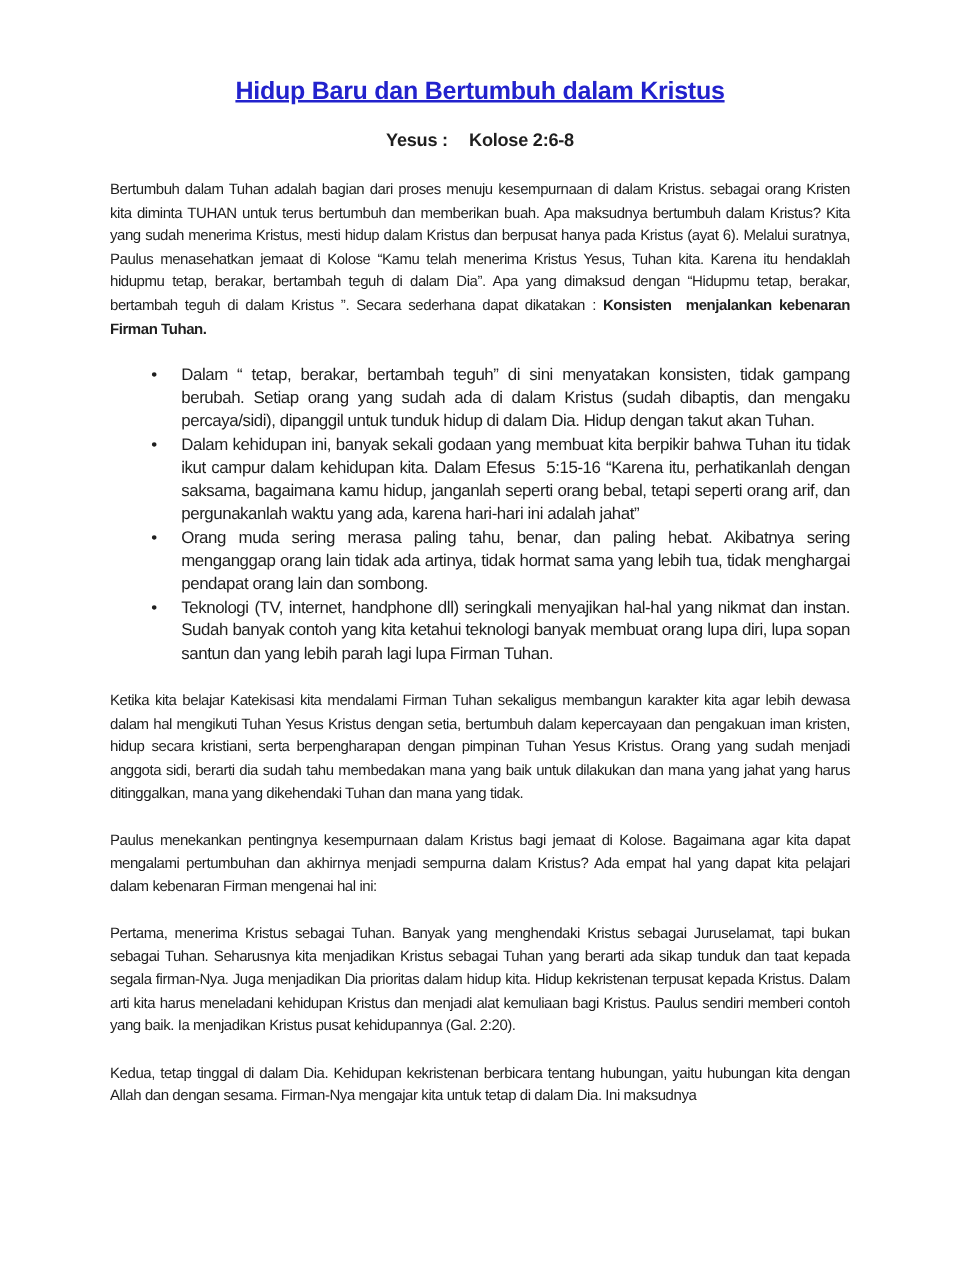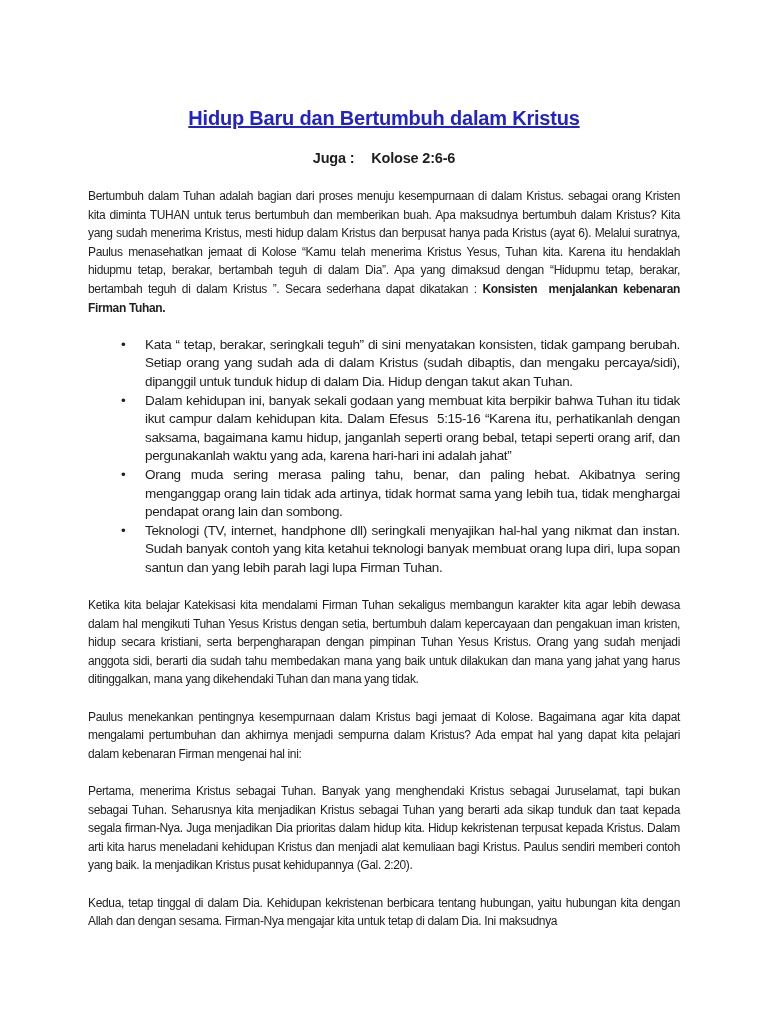--- a/index.html
+++ b/index.html
@@ -9,22 +9,22 @@
   }
   body {
     width: 768px;
     height: 1024px;
     font-family: "Liberation Sans", sans-serif;
     color: #1f1f1f;
     overflow: hidden;
   }
   .page {
     width: 592px;
-    margin: 10px auto;
-    padding-top: 97px;
+    margin: 0 auto;
+    padding-top: 62px;
   }
   .doc-title {
     text-align: center;
     margin: 0 0 20px 0;
     font-size: 20px;
     font-weight: bold;
     letter-spacing: -0.2px;
   }
   .doc-title .title-link {
     color: var(--title-blue, #2222cd);
@@ -69,27 +69,27 @@
   span.i { }
 </style>
 </head>
 <body style="color: rgb(31, 31, 31); background: rgb(255, 255, 255);">
 
 <div class="page">
 
   <h1 class="doc-title"><span class="title-link">Hidup Baru dan Bertumbuh dalam Kristus</span></h1>
 
   <p class="nats-line">
-    <span class="nats-label">Juga :</span><span class="nats-value">Kolose 2:6-6</span>
+    <span class="nats-label">Yesus :</span><span class="nats-value">Kolose 2:6-8</span>
   </p>
 
   <p class="body-p"><span>Bertumbuh dalam Tuhan adalah bagian dari proses menuju kesempurnaan di dalam Kristus. sebagai orang Kristen kita diminta TUHAN untuk terus bertumbuh dan memberikan buah. Apa maksudnya bertumbuh dalam Kristus? Kita yang sudah menerima Kristus, mesti hidup dalam Kristus dan berpusat hanya pada Kristus (ayat 6). Melalui suratnya, Paulus menasehatkan jemaat di Kolose “Kamu telah menerima Kristus Yesus, Tuhan kita. Karena itu hendaklah hidupmu tetap, berakar, bertambah teguh di dalam Dia”. Apa yang dimaksud dengan “Hidupmu tetap, berakar, bertambah teguh di dalam Kristus ”. Secara sederhana dapat dikatakan : </span><span class="b">Konsisten &nbsp;menjalankan kebenaran Firman Tuhan.</span></p>
 
   <ul class="bullets">
-    <li><span>Kata “ tetap, berakar, seringkali teguh” di sini menyatakan konsisten, tidak gampang berubah. Setiap orang yang sudah ada di dalam Kristus </span><span class="i">(sudah dibaptis, dan mengaku percaya/sidi),</span><span> dipanggil untuk tunduk hidup di dalam Dia. Hidup dengan takut akan Tuhan.</span></li>
+    <li><span>Dalam “ tetap, berakar, bertambah teguh” di sini menyatakan konsisten, tidak gampang berubah. Setiap orang yang sudah ada di dalam Kristus </span><span class="i">(sudah dibaptis, dan mengaku percaya/sidi),</span><span> dipanggil untuk tunduk hidup di dalam Dia. Hidup dengan takut akan Tuhan.</span></li>
     <li><span>Dalam kehidupan ini, banyak sekali godaan yang membuat kita berpikir bahwa Tuhan itu tidak ikut campur dalam kehidupan kita. Dalam Efesus &nbsp;5:15-16 </span><span class="i">“Karena itu, perhatikanlah dengan saksama, bagaimana kamu hidup, janganlah seperti orang bebal, tetapi seperti orang arif, dan pergunakanlah waktu yang ada, karena hari-hari ini adalah jahat”</span></li>
     <li><span>Orang muda sering merasa paling tahu, benar, dan paling hebat. Akibatnya sering menganggap orang lain tidak ada artinya, tidak hormat sama yang lebih tua, tidak menghargai pendapat orang lain dan sombong.</span></li>
     <li><span>Teknologi (TV, internet, handphone dll) seringkali menyajikan hal-hal yang nikmat dan instan. Sudah banyak contoh yang kita ketahui teknologi banyak membuat orang lupa diri, lupa sopan santun dan yang lebih parah lagi lupa Firman Tuhan.</span></li>
   </ul>
 
   <p class="body-p"><span>Ketika kita belajar Katekisasi kita mendalami Firman Tuhan sekaligus membangun karakter kita agar lebih dewasa dalam hal mengikuti Tuhan Yesus Kristus dengan setia, bertumbuh dalam kepercayaan dan pengakuan iman kristen, hidup secara kristiani, serta berpengharapan dengan pimpinan Tuhan Yesus Kristus. Orang yang sudah menjadi anggota sidi, berarti dia sudah tahu membedakan mana yang baik untuk dilakukan dan mana yang jahat yang harus ditinggalkan, mana yang dikehendaki Tuhan dan mana yang tidak.</span></p>
 
   <p class="body-p"><span>Paulus menekankan pentingnya kesempurnaan dalam Kristus bagi jemaat di Kolose. Bagaimana agar kita dapat mengalami pertumbuhan dan akhirnya menjadi sempurna dalam Kristus? Ada empat hal yang dapat kita pelajari dalam kebenaran Firman mengenai hal ini:</span></p>
 
   <p class="body-p"><span>Pertama, menerima Kristus sebagai Tuhan. Banyak yang menghendaki Kristus sebagai Juruselamat, tapi bukan sebagai Tuhan. Seharusnya kita menjadikan Kristus sebagai Tuhan yang berarti ada sikap tunduk dan taat kepada segala firman-Nya. Juga menjadikan Dia prioritas dalam hidup kita. Hidup kekristenan terpusat kepada Kristus. Dalam arti kita harus meneladani kehidupan Kristus dan menjadi alat kemuliaan bagi Kristus. Paulus sendiri memberi contoh yang baik. Ia menjadikan Kristus pusat kehidupannya (Gal. 2:20).</span></p>

